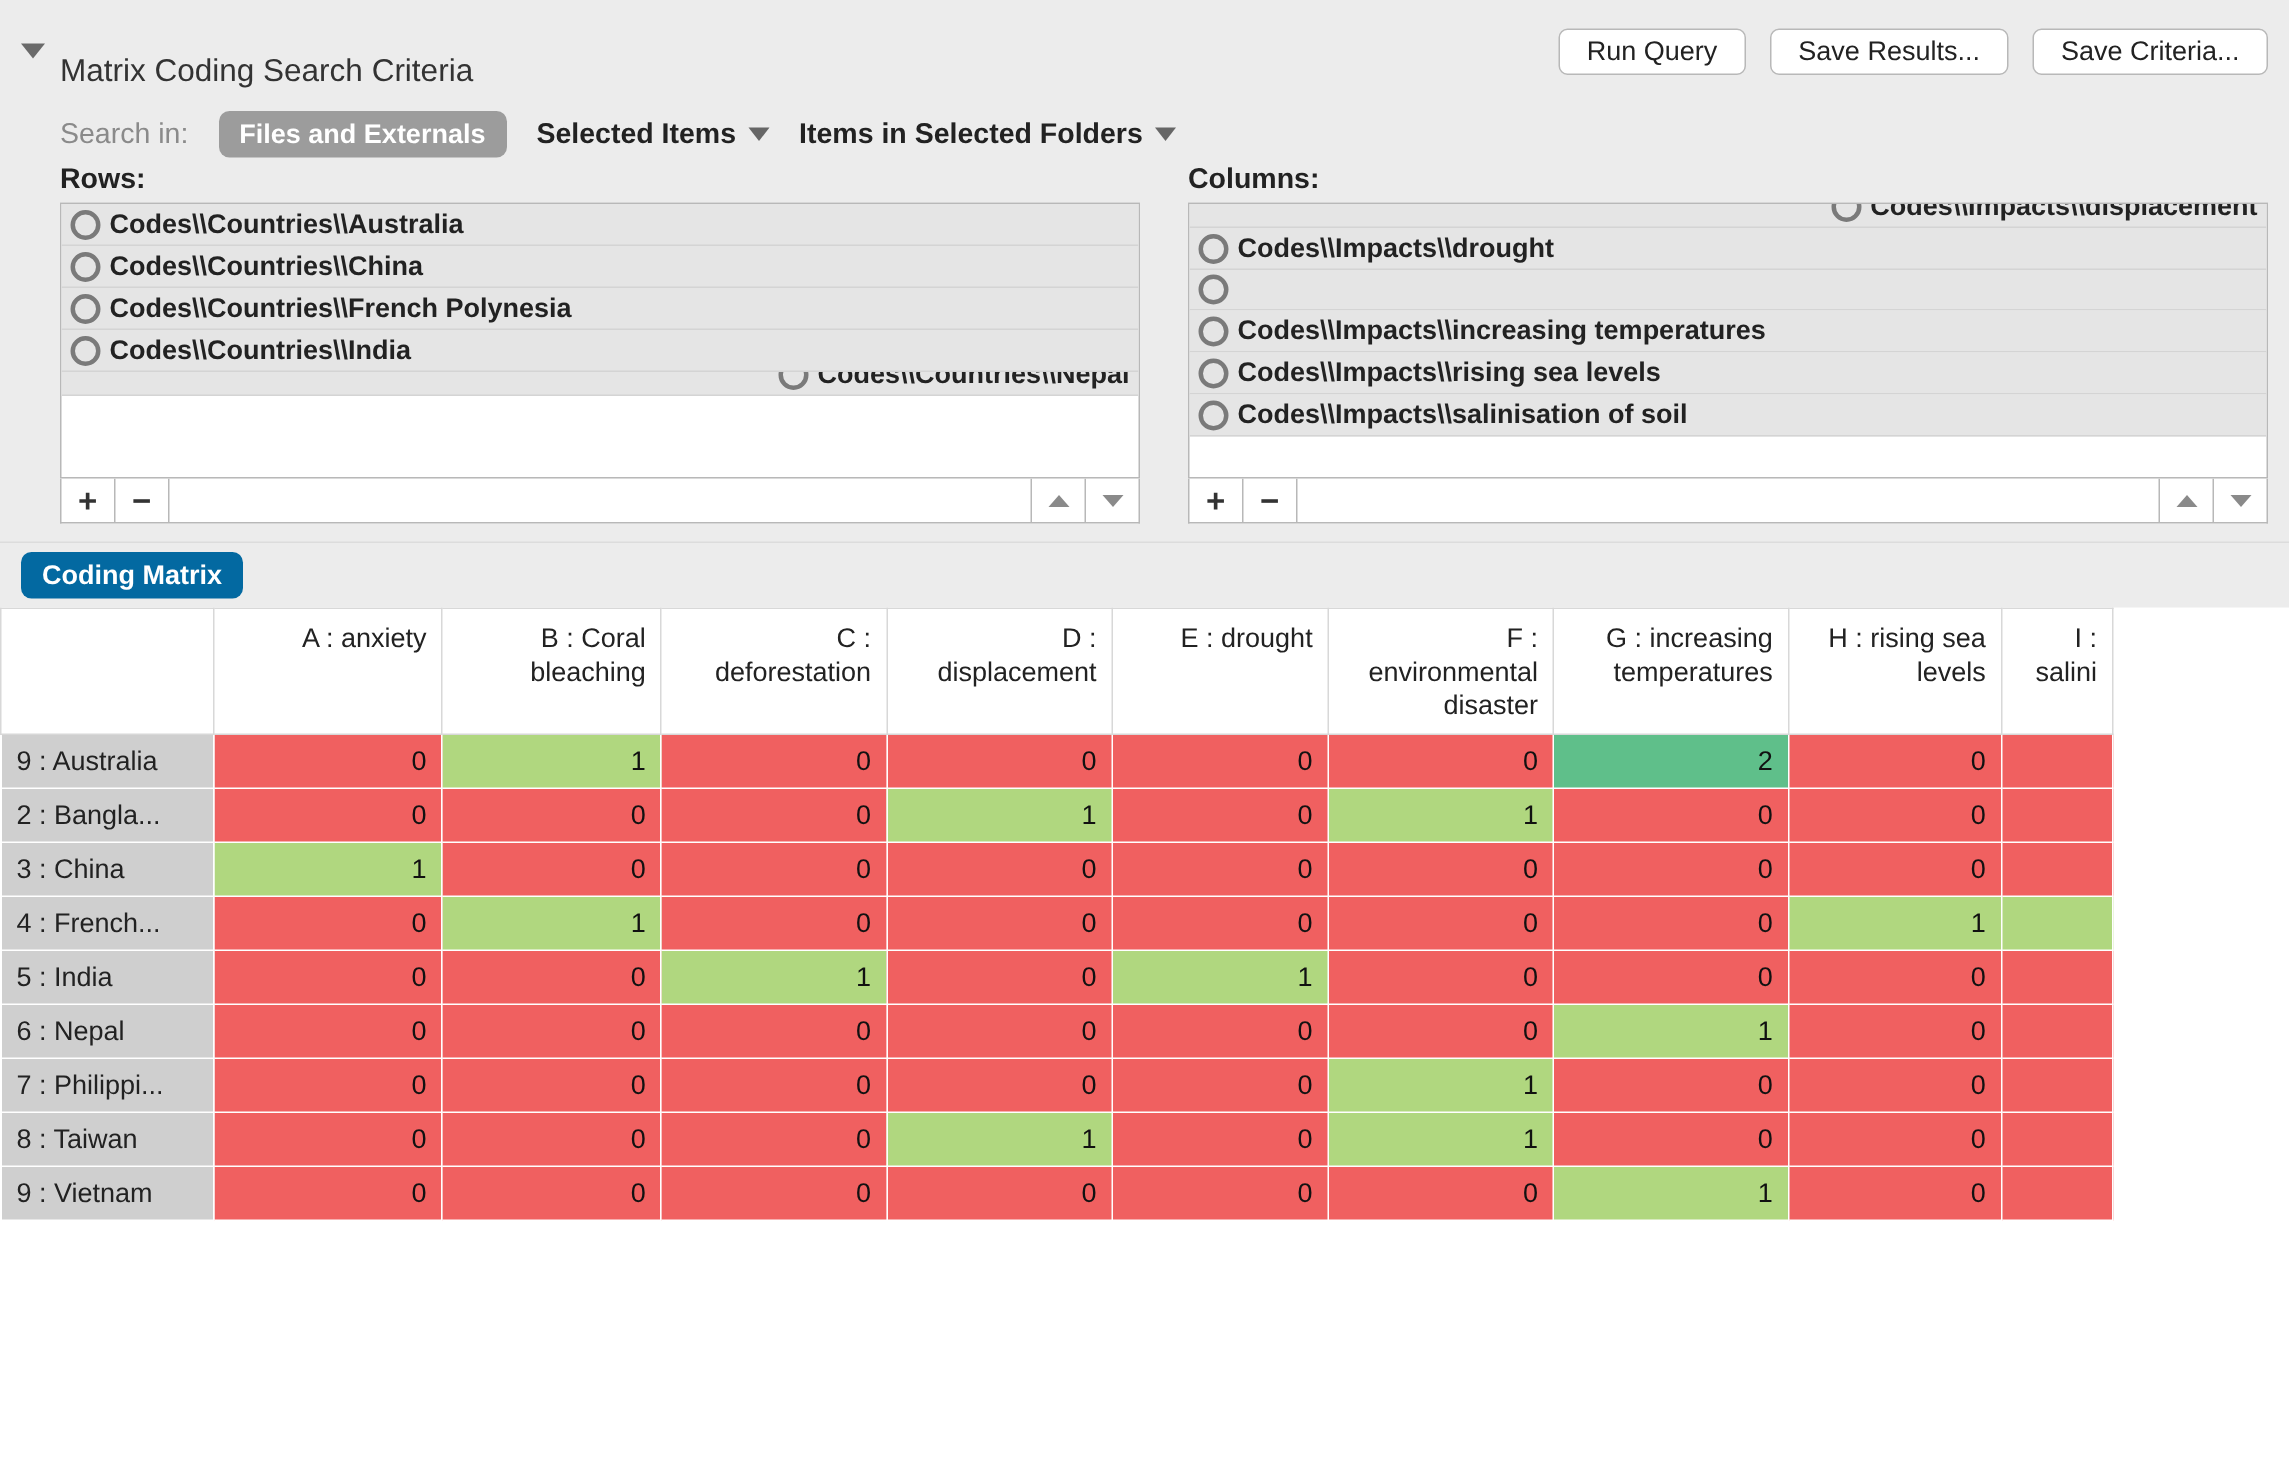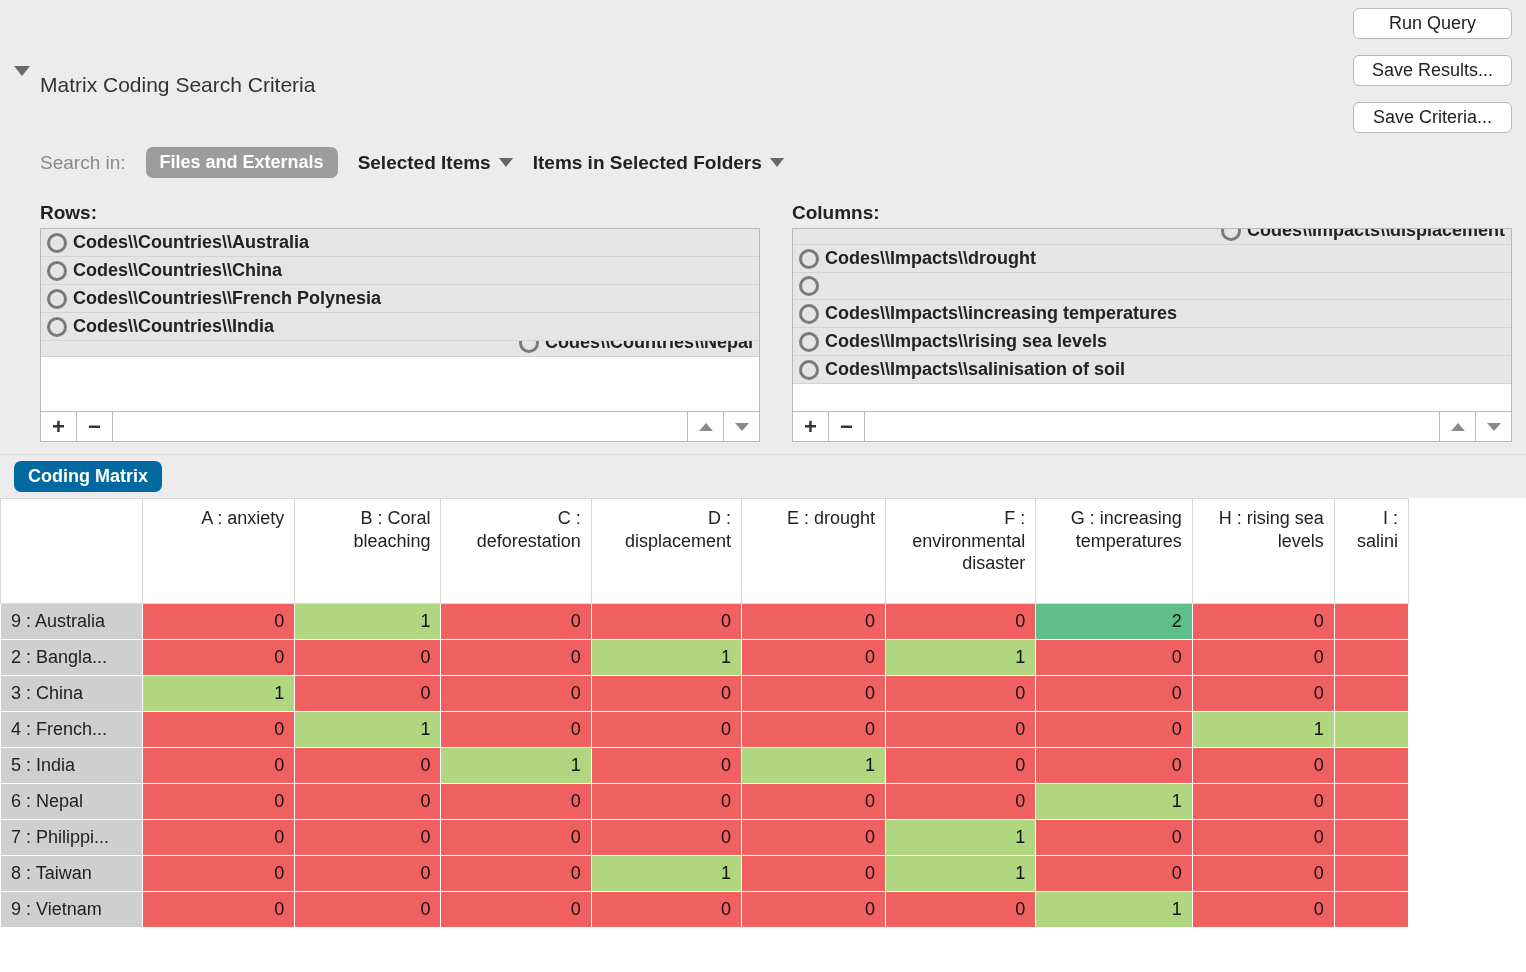--- a/index.html
+++ b/index.html
@@ -33,36 +33,36 @@
     border-right: 8px solid transparent;
     border-top: 10px solid #6a6a6a;
     cursor: pointer;
   }
   .criteria-title {
     font-size: 21px;
     font-weight: 400;
     color: #333;
     margin-top: 28px;
   }
-  .header-buttons { display: flex; gap: 16px; flex-direction: column; }
+  .header-buttons { display: flex; gap: 16px; }
   .mac-btn {
     background: #fff;
     border: 1px solid #b8b8b8;
     border-radius: 6px;
     padding: 4px 18px;
     font-size: 18px;
     color: #222;
     cursor: pointer;
   }
   .search-row {
     display: flex;
     align-items: center;
     gap: 20px;
     padding-left: 26px;
-    margin-bottom: 24px;
+    margin-bottom: 4px;
   }
   .search-label { color: #8a8a8a; font-size: 19px; }
   .pill {
     background: #9c9c9c;
     color: #fff;
     font-weight: 700;
     font-size: 18px;
     border-radius: 7px;
     padding: 5px 14px;
   }
@@ -173,21 +173,21 @@
     font-weight: 400;
     padding: 4px 10px;
     height: 36px;
     vertical-align: middle;
   }
   table.matrix thead th {
     background: #fff;
     color: #222;
     text-align: right;
     vertical-align: top;
-    height: 105px;
+    height: 84px;
     padding-top: 8px;
     line-height: 1.25;
     border-color: #d8d8d8;
   }
   table.matrix thead th.corner { background:#fff; }
   table.matrix tbody th.rowhead {
     background: #cfcfcf;
     text-align: left;
     white-space: nowrap;
     overflow: hidden;

